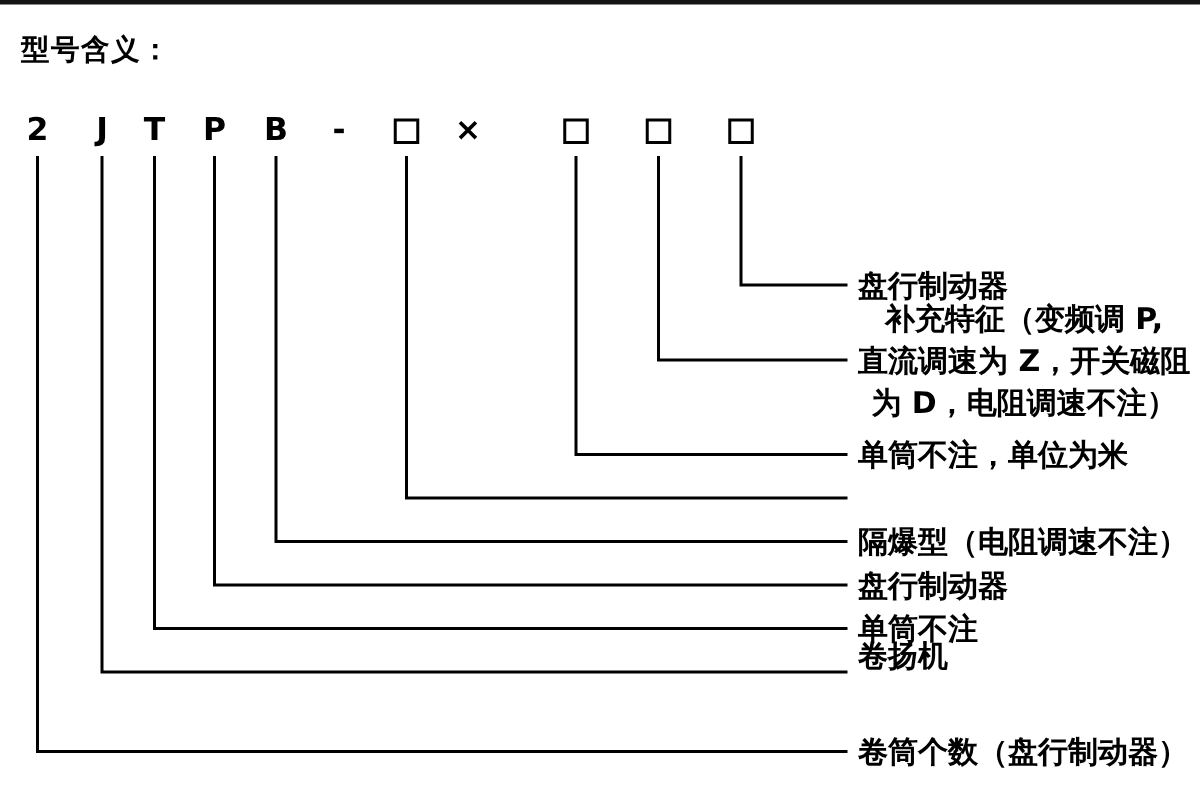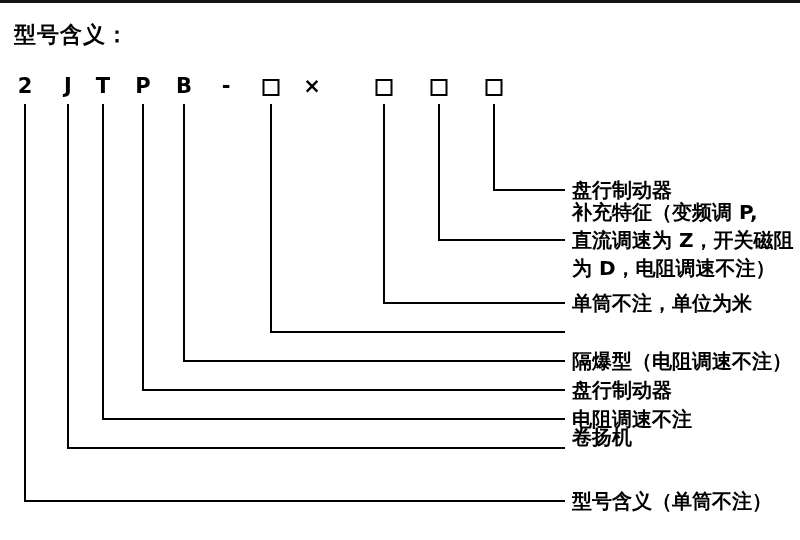--- a/index.html
+++ b/index.html
@@ -16,21 +16,21 @@
   .stage { position: absolute; inset: 0; }
   .top-rule {
     position: absolute;
     left: 0; top: 0;
     width: 800px; height: 3px;
     background: #141414;
   }
   .title {
     position: absolute;
     left: 14px; top: 20px;
-    font-size: 22px;
+    font-size: 19px;
     font-weight: bold;
     letter-spacing: 1px;
   }
   .sym {
     position: absolute;
     top: 74px;
     transform: translateX(-50%);
     font-size: 21px;
     font-weight: bold;
     line-height: 24px;
@@ -48,21 +48,21 @@
     left: 0; top: 0;
   }
   .lbl {
     position: absolute;
     left: 572px;
     font-size: 20px;
     font-weight: bold;
     line-height: 22px;
     white-space: pre-line;
   }
-  .lbl.multi { line-height: 28px; }
+  .lbl.multi { line-height: 28px; text-align: center; }
 </style>
 </head>
 <body>
 
 <div class="stage">
 
   <div class="top-rule"></div>
 
   <div class="title">型号含义：</div>
 
@@ -94,17 +94,17 @@
     </g>
   </svg>
 
   <div class="lbl" style="top:179px">盘行制动器</div>
   <div class="lbl multi" style="top:198px">补充特征（变频调 P,
 直流调速为 Z，开关磁阻
 为 D，电阻调速不注）</div>
   <div class="lbl" style="top:292px">单筒不注，单位为米</div>
   <div class="lbl" style="top:350px">隔爆型（电阻调速不注）</div>
   <div class="lbl" style="top:379px">盘行制动器</div>
-  <div class="lbl" style="top:408px">电阻调速不注</div>
+  <div class="lbl" style="top:408px">单筒不注</div>
   <div class="lbl" style="top:426px">卷扬机</div>
-  <div class="lbl" style="top:490px">型号含义（单筒不注）</div>
+  <div class="lbl" style="top:490px">卷筒个数（盘行制动器）</div>
 
 </div>
 
 </body></html>

